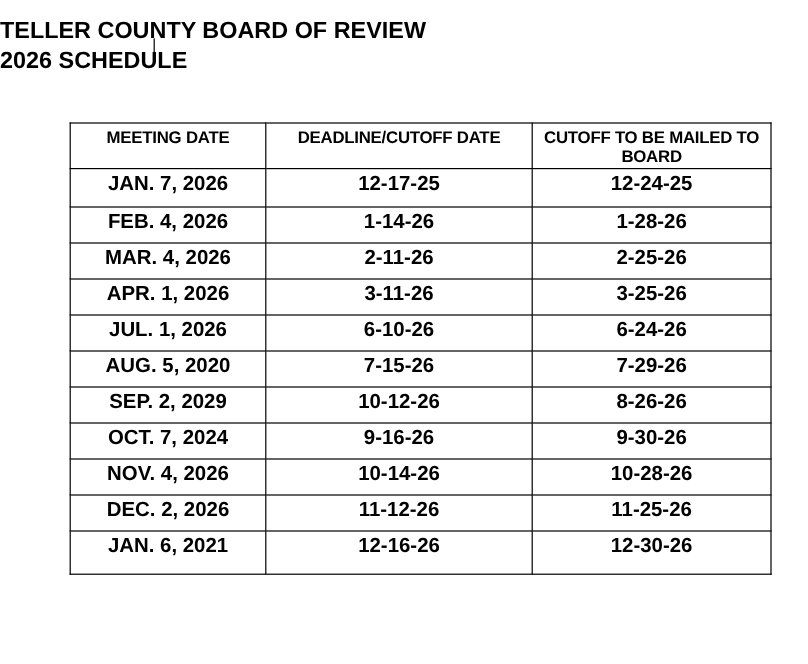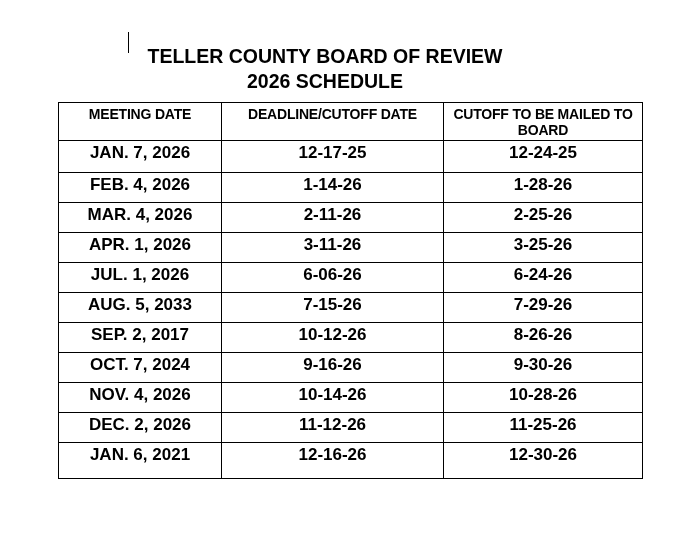--- a/index.html
+++ b/index.html
@@ -11,23 +11,22 @@
       width: 673px;
       height: 553px;
       position: relative;
       overflow: hidden;
       font-family: "Liberation Sans", sans-serif;
       color: #000000;
     }
     .title-block {
       position: absolute;
       left: 0;
-      top: 44px;
+      top: 14px;
       width: 650px;
-      text-align: center;
     }
     .title-line {
       font-weight: bold;
       font-size: 19.5px;
       line-height: 25px;
       letter-spacing: 0px;
     }
     .title-line.first {
       position: relative;
       left: 0px;
@@ -112,30 +111,30 @@
     <td>2-11-26</td>
     <td>2-25-26</td>
   </tr>
   <tr>
     <td>APR. 1, 2026</td>
     <td>3-11-26</td>
     <td>3-25-26</td>
   </tr>
   <tr>
     <td>JUL. 1, 2026</td>
-    <td>6-06-26</td>
+    <td>6-10-26</td>
     <td>6-24-26</td>
   </tr>
   <tr>
-    <td>AUG. 5, 2033</td>
+    <td>AUG. 5, 2020</td>
     <td>7-15-26</td>
     <td>7-29-26</td>
   </tr>
   <tr>
-    <td>SEP. 2, 2017</td>
+    <td>SEP. 2, 2029</td>
     <td>10-12-26</td>
     <td>8-26-26</td>
   </tr>
   <tr>
     <td>OCT. 7, 2024</td>
     <td>9-16-26</td>
     <td>9-30-26</td>
   </tr>
   <tr>
     <td>NOV. 4, 2026</td>

